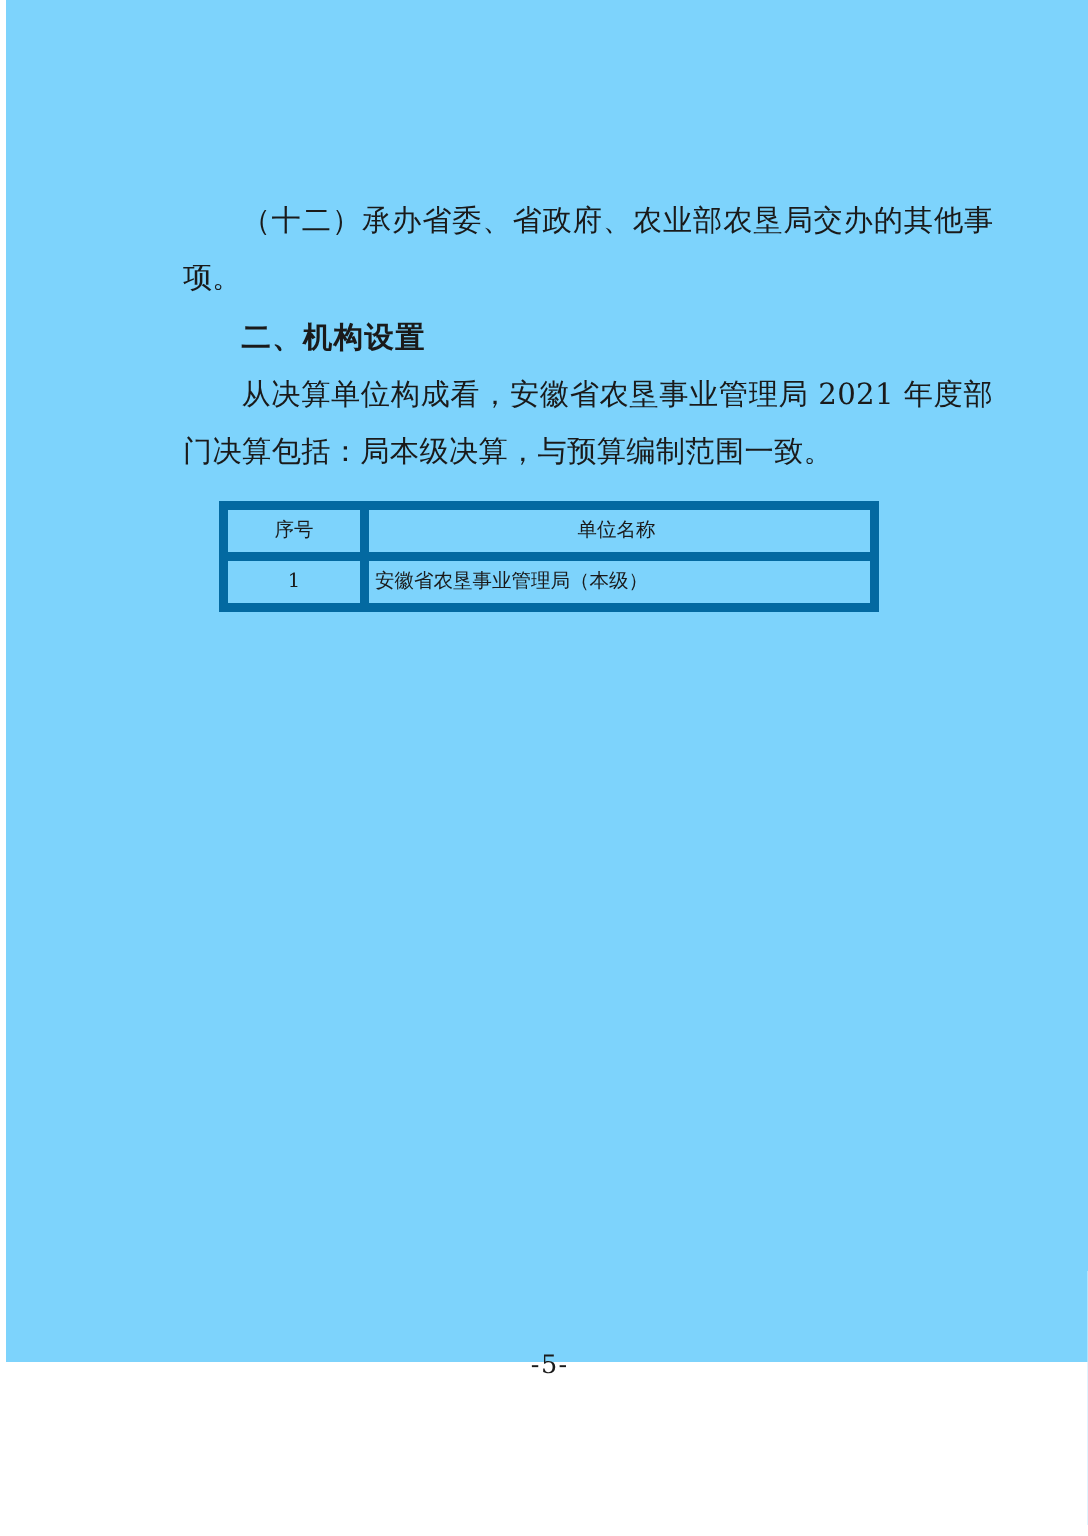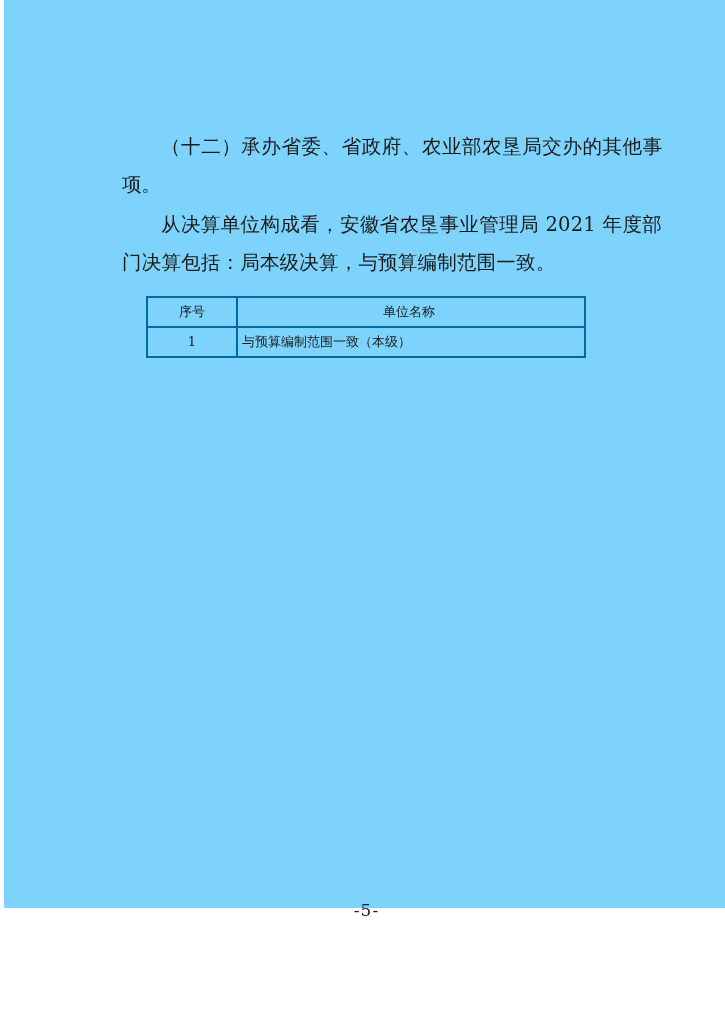--- a/index.html
+++ b/index.html
@@ -51,21 +51,21 @@
     letter-spacing: -0.2px;
   }
   table.unit-table {
     border-collapse: collapse;
     margin: 14px 0 0 24px;
     width: 440px;
     table-layout: fixed;
   }
   table.unit-table th,
   table.unit-table td {
-    border: 2px solid #0369a1;
+    border: 6px solid #0369a1;
     font-size: 13px;
     font-family: "DejaVu Serif", "Liberation Serif", serif;
     padding: 5px 4px;
     line-height: 18px;
   }
   table.unit-table th {
     font-weight: normal;
     text-align: center;
   }
   .col-no { width: 80px; text-align: center; }
@@ -85,35 +85,36 @@
 </style>
 </head>
 <body>
 
 <div class="page">
 
   <div class="content">
 
     <p class="para indent tight">（十二）承办省委、省政府、农业部农垦局交办的其他事项。</p>
 
+    <p class="heading">二、机构设置</p>
 
     <p class="para indent">从决算单位构成看，安徽省农垦事业管理局 2021 年度部门决算包括：局本级决算，与预算编制范围一致。</p>
 
 
     <table class="unit-table">
       <thead>
         <tr>
           <th class="col-no">序号</th>
           <th class="col-name center">单位名称</th>
         </tr>
       </thead>
       <tbody>
         <tr>
           <td class="col-no">1</td>
-          <td class="col-name">与预算编制范围一致（本级）</td>
+          <td class="col-name">安徽省农垦事业管理局（本级）</td>
         </tr>
       </tbody>
     </table>
 
   </div>
 
   <div class="footer">-5-</div>
 
 </div>
 

